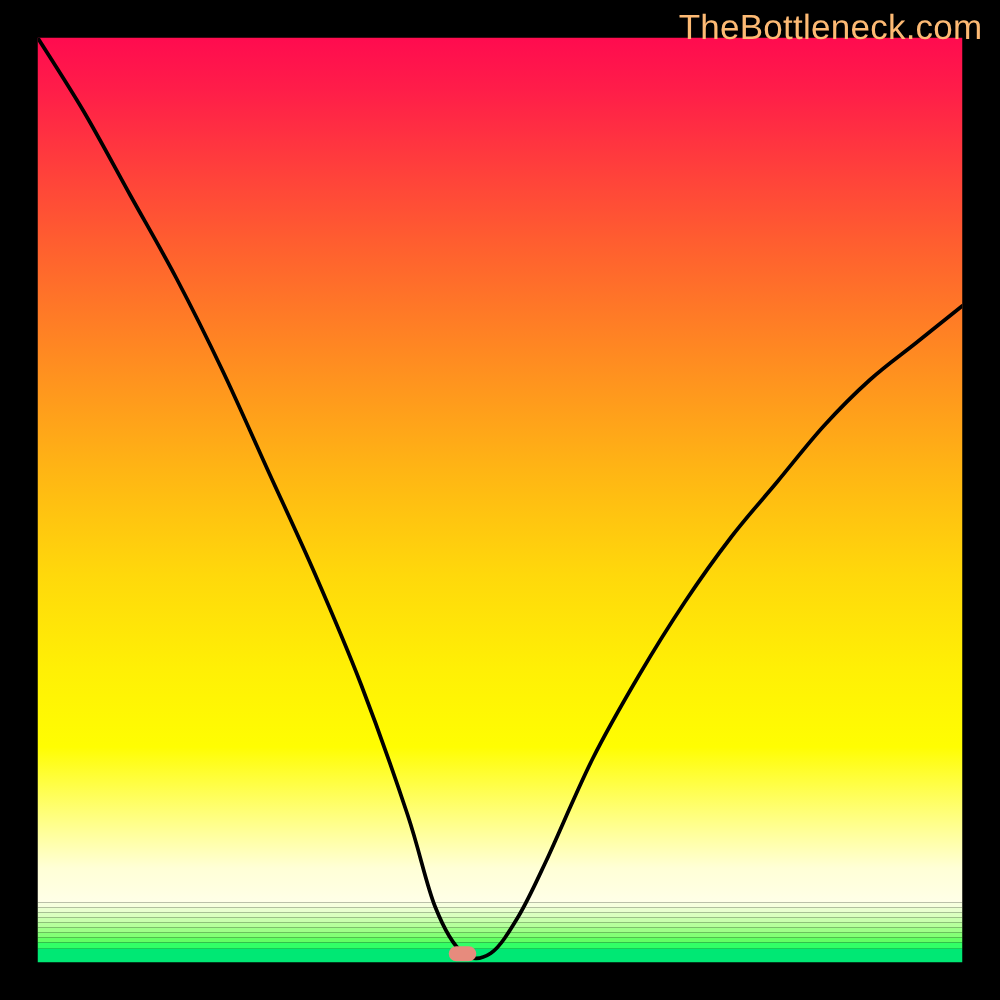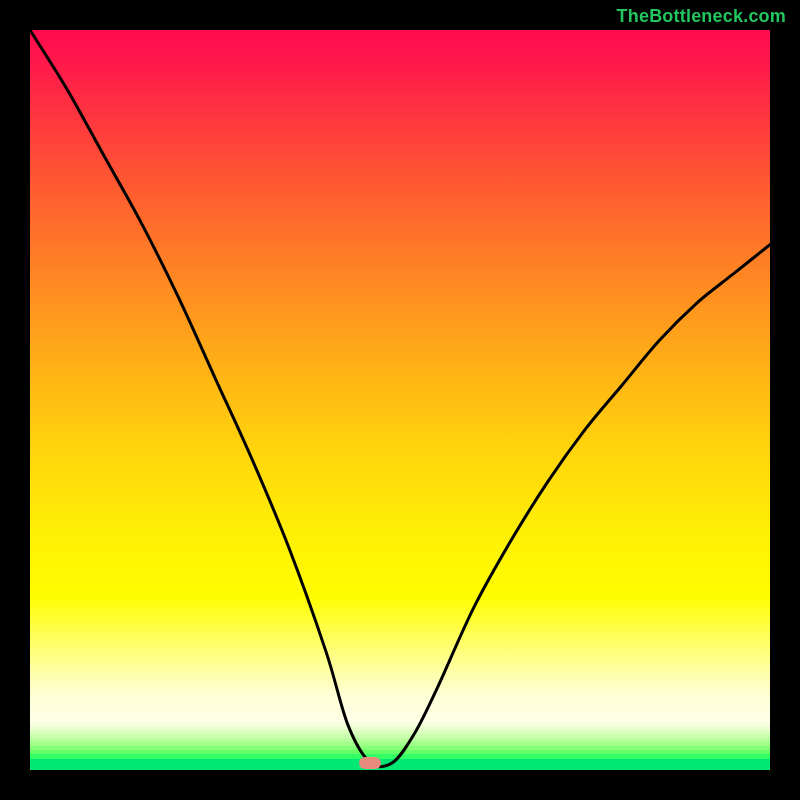--- a/index.html
+++ b/index.html
@@ -72,23 +72,23 @@
     position: absolute;
     width: 22px;
     height: 12px;
     background: #e78b7d;
     border-radius: 6px;
   }
   .attribution {
     position: absolute;
     top: 6px;
     right: 14px;
-    color: #22c55e;
-    font-size: 18px;
-    font-weight: 700;
+    color: #fdba74;
+    font-size: 28px;
+    font-weight: 400;
     letter-spacing: 0.2px;
   }
 </style>
 </head>
 <body>
 
 <div class="frame">
 
   <div class="plot-area">
     <div class="gradient-main"></div>

